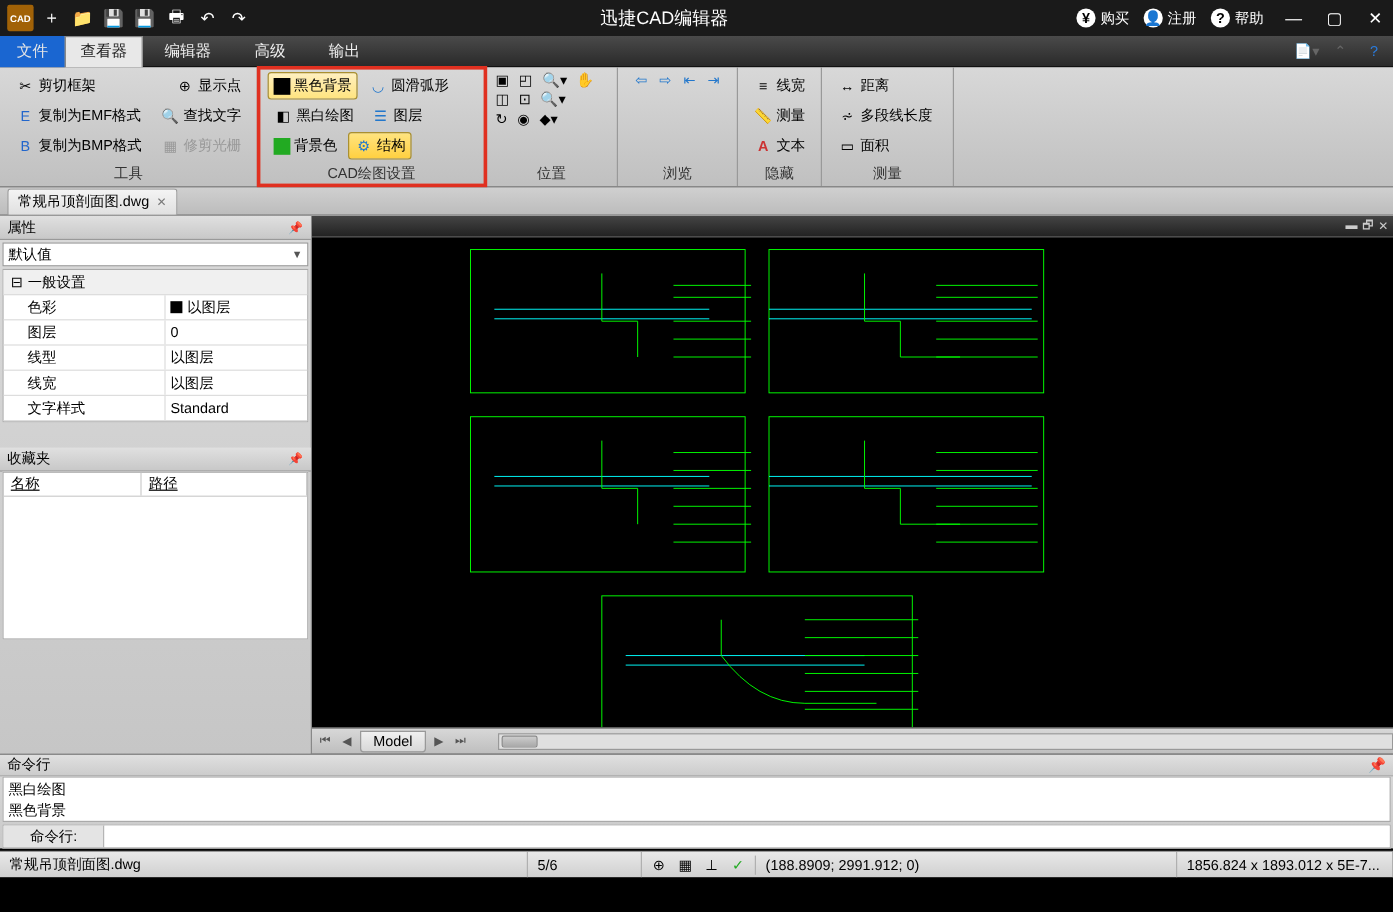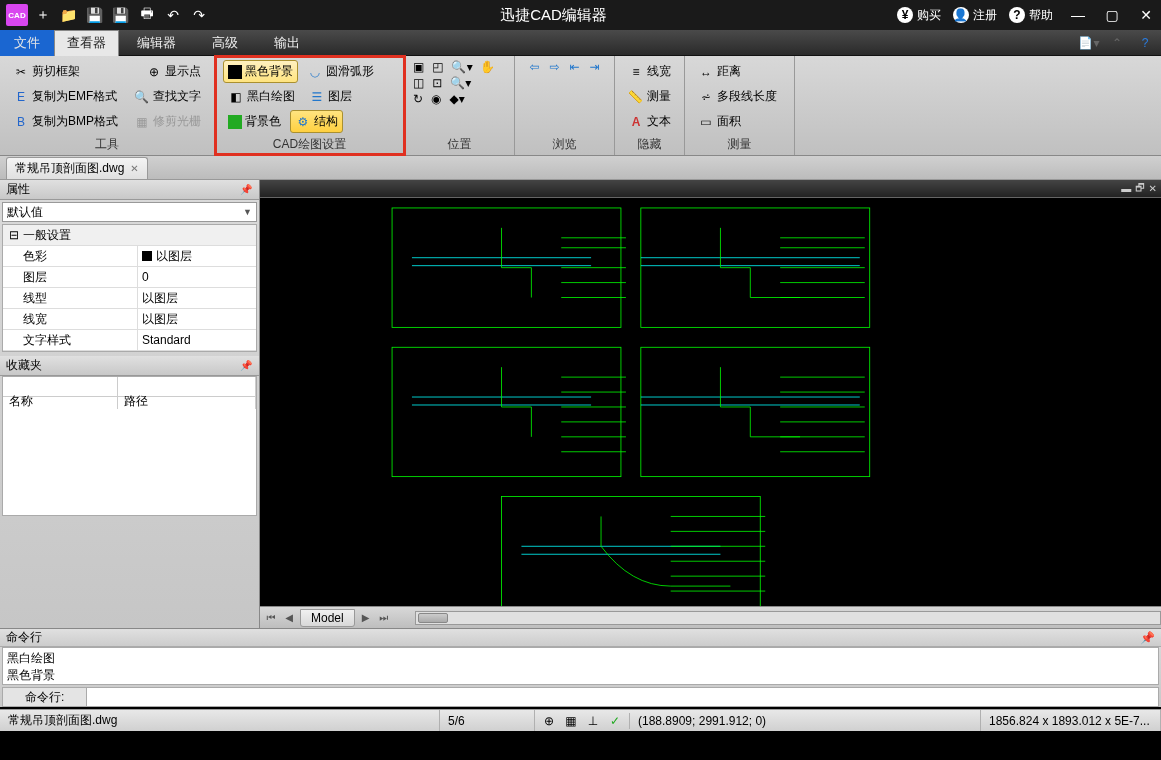--- a/index.html
+++ b/index.html
@@ -49,24 +49,24 @@
 .panel-header .spacer { flex: 1; }
 .panel-header .pin { font-size: 10px; color: #555; }
 .dropdown { display: flex; align-items: center; border: 1px solid #999; background: #fff; margin: 2px; height: 20px; padding: 0 4px; font-size: 12px; }
 .dropdown .arrow { margin-left: auto; font-size: 9px; color: #555; }
 .prop-grid { flex: 0 0 auto; background: #fff; border: 1px solid #aaa; margin: 0 2px; }
 .prop-row { display: flex; border-bottom: 1px solid #ddd; height: 21px; align-items: center; }
 .prop-row.section { background: #f0f0f0; }
 .prop-key { width: 135px; padding-left: 20px; border-right: 1px solid #ddd; height: 100%; display: flex; align-items: center; }
 .prop-row.section .prop-key { padding-left: 6px; font-weight: normal; }
 .prop-val { flex: 1; padding-left: 4px; }
-.fav-panel { margin-top: 4px; }
+.fav-panel { margin-top: 21px; }
 .fav-grid { background: #fff; border: 1px solid #aaa; margin: 0 2px; height: 140px; }
 .fav-head { display: flex; border-bottom: 1px solid #ccc; height: 20px; }
-.fav-col { padding: 16px 6px; border-right: 1px solid #ccc; }
+.fav-col { padding: 1px 6px; border-right: 1px solid #ccc; text-decoration: underline; }
 
 
 .canvaswrap { flex: 1; display: flex; flex-direction: column; background: #2a2a2a; }
 .canvas-header { height: 18px; background: linear-gradient(#444,#222); border-bottom: 1px solid #666; display: flex; justify-content: flex-end; align-items: center; gap: 4px; padding-right: 4px; }
 .canvas-header span { color: #ccc; font-size: 10px; }
 .canvas { flex: 1; background: #000; position: relative; overflow: hidden; }
 .model-tabs { height: 22px; background: linear-gradient(#d8d8d8,#bebebe); border-top: 1px solid #888; display: flex; align-items: center; padding-left: 4px; gap: 4px; }
 .model-arrow { width: 14px; text-align: center; color: #555; font-size: 10px; }
 .model-tab { background: linear-gradient(#f0f0f0,#d8d8d8); border: 1px solid #999; border-radius: 0 0 3px 3px; padding: 1px 10px; font-size: 12px; }
 .hscroll { flex: 1; margin-left: 20px; height: 14px; background: #e0e0e0; border: 1px solid #999; position: relative; }
@@ -89,21 +89,21 @@
 .status-icons span { width: 16px; height: 16px; display: flex; align-items: center; justify-content: center; }
 
 
 svg { display: block; }
 </style>
 </head>
 <body>
 
 <div class="titlebar">
   <div class="tb-left">
-    <div class="tb-icon" style="background:#d946ef;border-radius:2px;font-size:8px;font-weight:bold;">CAD</div>
+    <div class="tb-icon" style="background:#a16207;border-radius:2px;font-size:8px;font-weight:bold;">CAD</div>
     <div class="tb-icon">＋</div>
     <div class="tb-icon">📁</div>
     <div class="tb-icon">💾</div>
     <div class="tb-icon">💾</div>
     <div class="tb-icon">🖶</div>
     <div class="tb-icon">↶</div>
     <div class="tb-icon">↷</div>
   </div>
   <div class="tb-title">迅捷CAD编辑器</div>
   <div class="tb-right">

